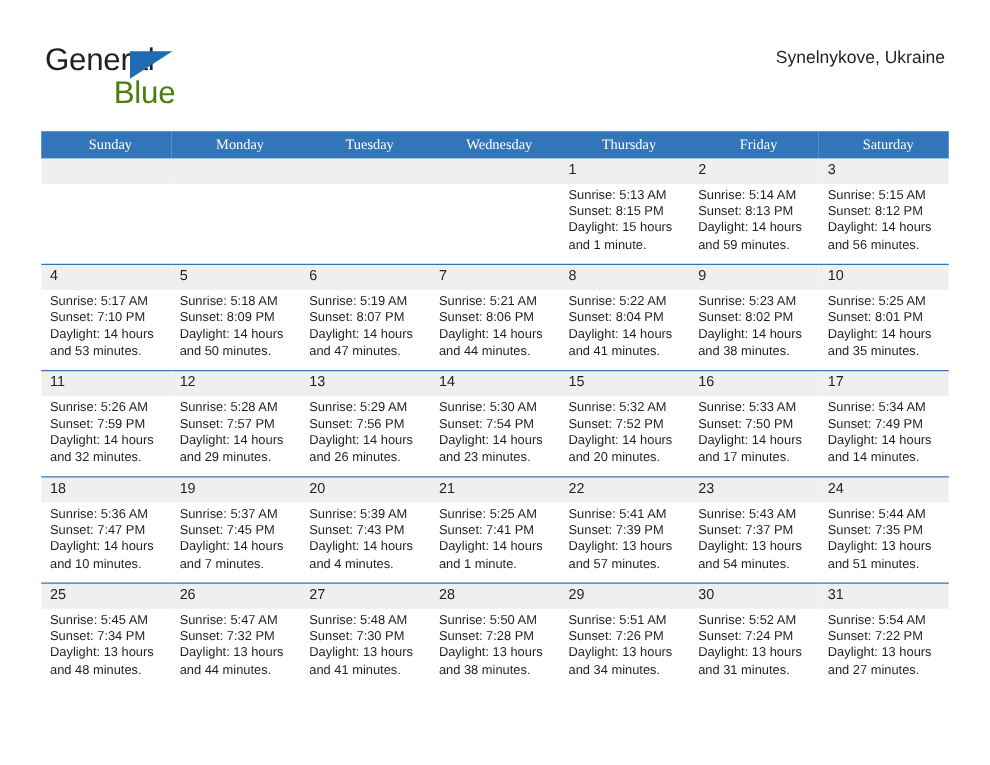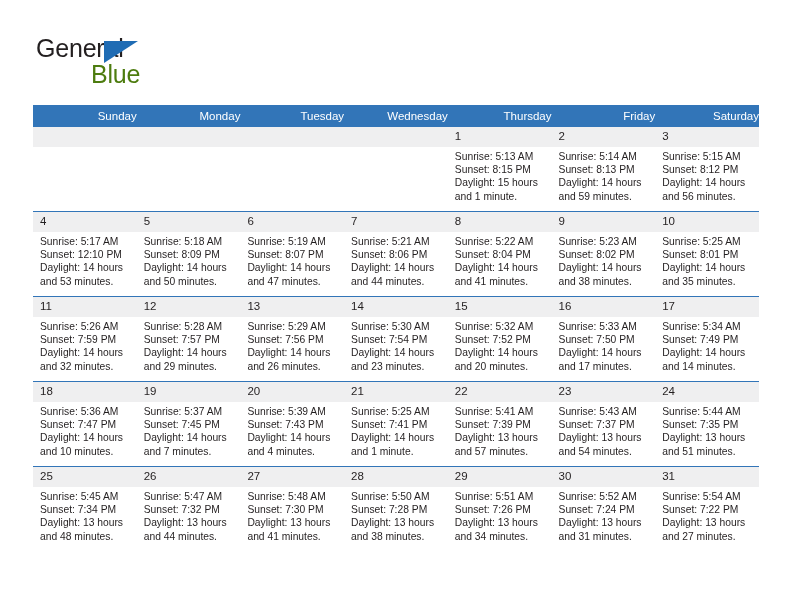--- a/index.html
+++ b/index.html
@@ -89,24 +89,25 @@
     top: 105px;
     width: 726px;
     border-collapse: collapse;
     table-layout: fixed;
   }
   .calendar th {
     background: #3275b8;
     color: #ffffff;
     font-size: 11.5px;
     font-weight: normal;
-    text-align: right;
+    text-align: center;
     padding: 5px 0 5px 7px;
     height: 11px;
     border: none;
+    font-family: Liberation Serif, serif;
   }
   .calendar td {
     vertical-align: top;
     padding: 0;
     border: none;
     border-top: 1.5px solid #3275b8;
     height: 84px;
     background: #ffffff;
   }
   .calendar tbody tr:first-child td {
@@ -143,20 +144,21 @@
 
   <div class="topbar">
 
     <div class="logo">
       <span class="logo-general">General</span>
       <span class="logo-tri"></span>
       <span class="logo-blue">Blue</span>
     </div>
 
     <div class="title-wrap">
+      <div class="cal-subtitle">Synelnykove, Ukraine</div>
     </div>
 
   </div>
 
   <table class="calendar">
     <thead>
       <tr>
         <th>Sunday</th>
         <th>Monday</th>
         <th>Tuesday</th>
@@ -203,21 +205,21 @@
               <div>Sunset: 8:12 PM</div>
               <div class="daylight">Daylight: 14 hours and 56 minutes.</div>
             </div>
           </td>
         </tr>
         <tr>
           <td>
             <div class="daynum">4</div>
             <div class="info">
               <div>Sunrise: 5:17 AM</div>
-              <div>Sunset: 12:10 PM</div>
+              <div>Sunset: 7:10 PM</div>
               <div class="daylight">Daylight: 14 hours and 53 minutes.</div>
             </div>
           </td>
           <td>
             <div class="daynum">5</div>
             <div class="info">
               <div>Sunrise: 5:18 AM</div>
               <div>Sunset: 8:09 PM</div>
               <div class="daylight">Daylight: 14 hours and 50 minutes.</div>
             </div>

